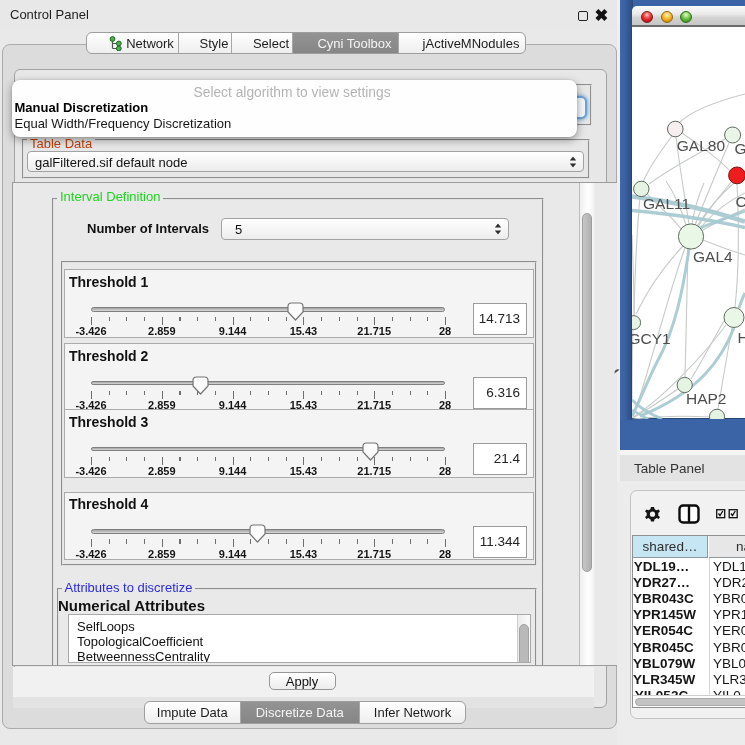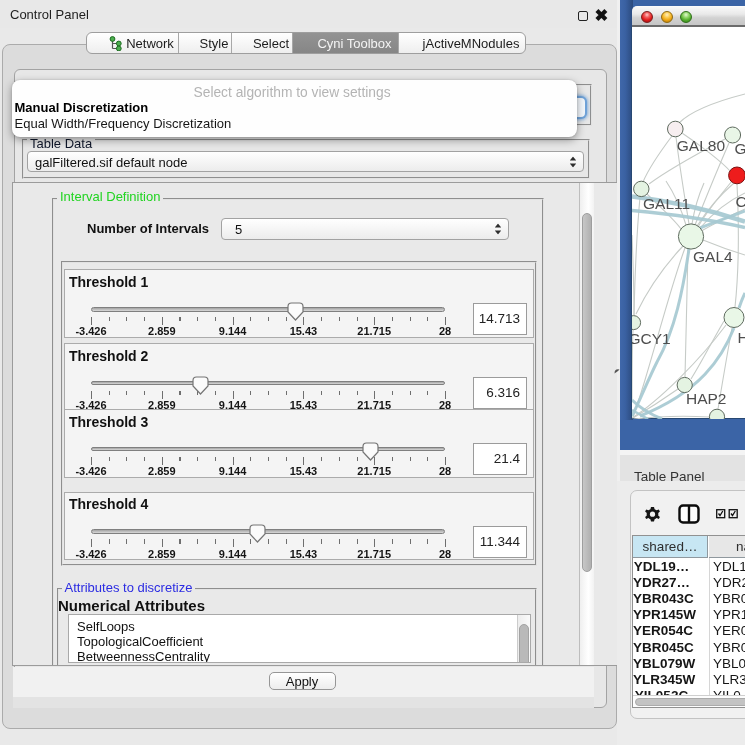--- a/index.html
+++ b/index.html
@@ -84,21 +84,21 @@
 #frametitle { left:632px; top:5.5px; width:113px; height:21.5px;
   background:linear-gradient(#f8f8f8,#e9e9e9 40%,#d2d2d2 60%,#c6c6c6);
   border-top:1px solid #fbfbfb; border-bottom:2px solid #6b6b6b; border-radius:5px 0 0 0; }
 .tl { position:absolute; top:11px; width:12px; height:12px; border-radius:50%; }
 #canvas { left:631px; top:27px; width:114px; height:392px; background:#ffffff;
   border-bottom:1px solid #274872; border-left:1.5px solid #274872; }
 #bluebottom { left:620px; top:419.5px; width:125px; height:30px; background:#3b64a6; }
 #rightgap { left:617px; top:0px; width:4px; height:745px; background:#f0f0f0; }
 #lightstrip { left:620px; top:449.5px; width:125px; height:5px; background:#f4f4f4; }
 #tpbar { left:620px; top:454.5px; width:125px; height:26.5px; background:#e3e3e3; }
-#tpbar span { position:absolute; left:14px; top:6px; font-size:13.5px; color:#333;margin-top:8px; }
+#tpbar span { position:absolute; left:14px; top:6px; font-size:13.5px; color:#333; }
 #belowtp { left:617px; top:481px; width:128px; height:264px; background:#ececec; }
 #toolpanel { left:629.5px; top:489.5px; width:124px; height:229.5px; background:#f1f1f1;
   border:1px solid #c3c3c3; border-radius:7px; }
 
 #rtable { left:632px; top:535px; width:113px; height:172.5px; border:1px solid #919191;
   border-right:none; background:#fff; overflow:hidden; }
 #rhead1 { position:absolute; left:0; top:0; width:75px; height:21.5px; background:#c7e6f3;
   border-right:1px solid #8f989e; border-bottom:1px solid #8f989e; font-size:13.5px; color:#2e2e2e;
   text-align:center; line-height:21.5px; }
 #rhead2 { position:absolute; left:76px; top:0; width:37px; height:21.5px; background:#e7e7e7;
@@ -147,21 +147,21 @@
     <div class="seg" style="width:61px;">Select</div>
     <div class="seg sel" style="width:106px;">Cyni Toolbox</div>
     <div class="seg" style="width:128px; flex:1;">jActiveMNodules</div>
   </div>
 
   <div class="abs" id="innerpanel"></div>
   <div class="fainttitle">Discretization Algorithm</div>
   <div class="groove" style="left:22px; top:83.5px; width:570px; height:42.5px;"></div>
 
   <div class="groove" style="left:22px; top:139px; width:568px; height:39.5px;"></div>
-  <div class="grouplbl" style="left:27px; top:135.5px; color:#0f172a;text-align:right;">Table Data</div>
+  <div class="grouplbl" style="left:27px; top:135.5px; color:#c2410c;text-align:right;">Table Data</div>
   <div class="combo" style="left:27px; top:151px; width:557px; height:21px;">
     <span class="txt" style="left:7px;">galFiltered.sif default node</span>
     <svg class="stepper" viewBox="0 0 8 11">
       <path d="M4 0 L7.2 4 H0.8 Z" fill="#2e2e2e"></path>
       <path d="M4 11 L7.2 7 H0.8 Z" fill="#2e2e2e"></path>
     </svg>
   </div>
 
   <div class="abs" id="scrollpane">
 
@@ -256,20 +256,25 @@
     </div>
 
     <div class="abs" id="vscroll"></div>
     <div class="abs" id="vthumb"></div>
   </div>
 
   <div class="abs" id="applystrip"></div>
   <div class="abs" id="bandstrip"></div>
   <div class="abs" id="applybtn">Apply</div>
 
+  <div class="abs" id="botseg">
+    <div class="seg" style="width:95.5px;">Impute Data</div>
+    <div class="seg sel" style="width:119.5px;">Discretize Data</div>
+    <div class="seg" style="width:107px; flex:1;">Infer Network</div>
+  </div>
 
   <div class="abs" id="rightgap"></div>
   <svg class="abs" style="left:613px; top:367px;" width="8" height="8" viewBox="0 0 8 8">
     <path d="M1.5 6.5 Q1.5 1.5 6.5 2.5 L5 4 Z" fill="#555"></path>
   </svg>
   <div class="abs" id="bluepanel"></div>
   <div class="abs" id="blueshade"></div>
   <div class="abs" id="frametitle"></div>
   <div class="abs tl" style="left:641.3px; background:radial-gradient(circle at 50% 28%, #ffc9c9 0%, #f26060 28%, #e21c1c 60%, #8e0f0f 100%); border:0.5px solid #7a1e1e;"></div>
   <div class="abs tl" style="left:660.8px; background:radial-gradient(circle at 50% 28%, #ffeec2 0%, #fbce56 30%, #f0a713 60%, #a36d08 100%); border:0.5px solid #8e6a12;"></div>

